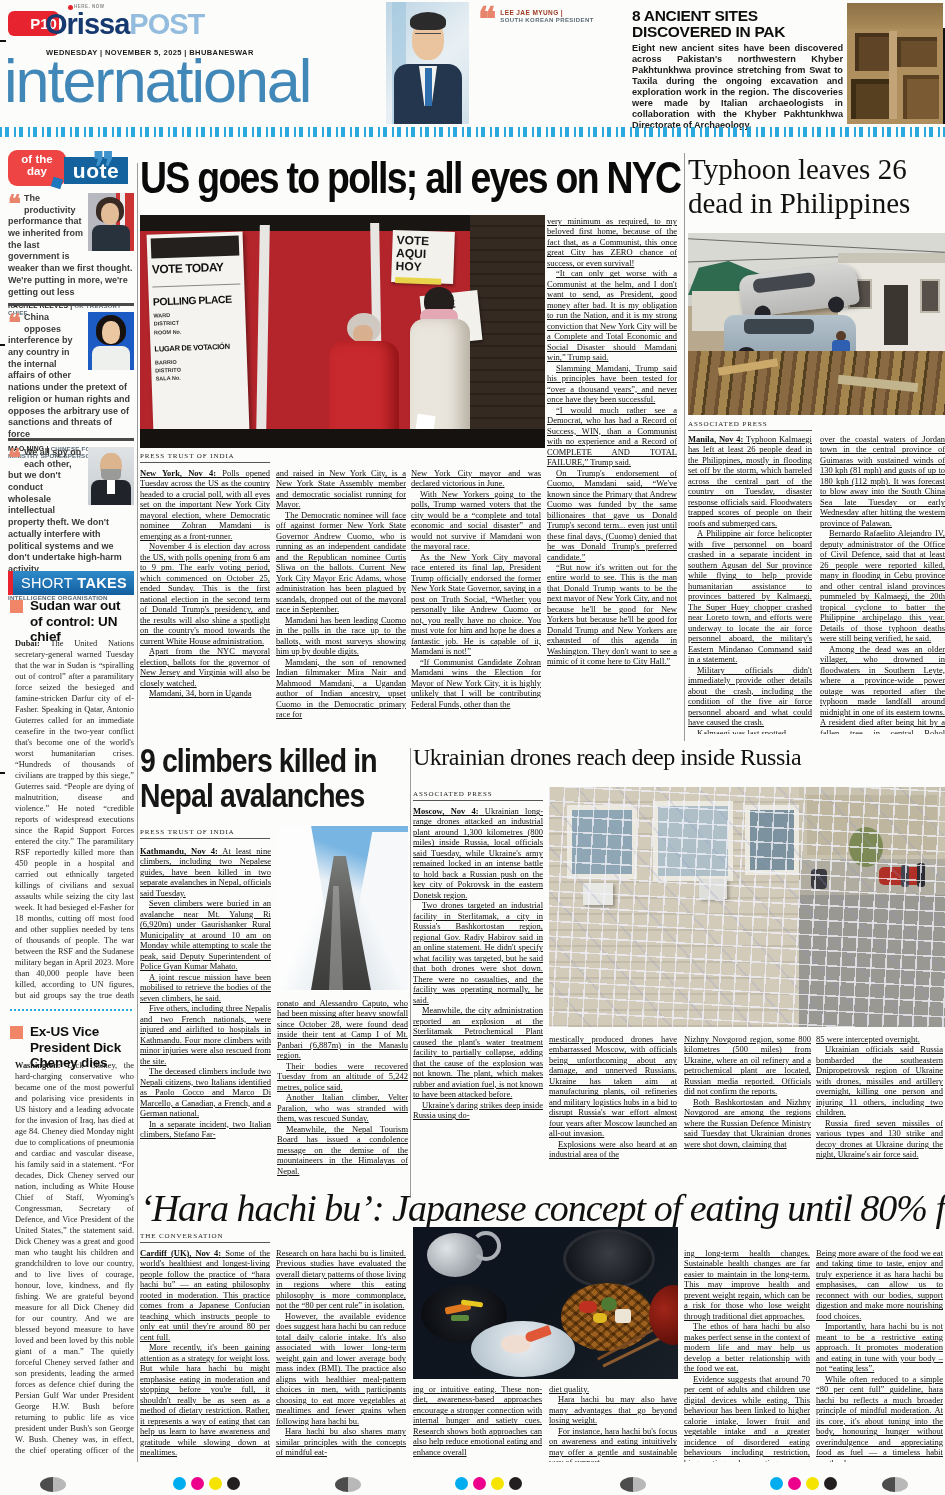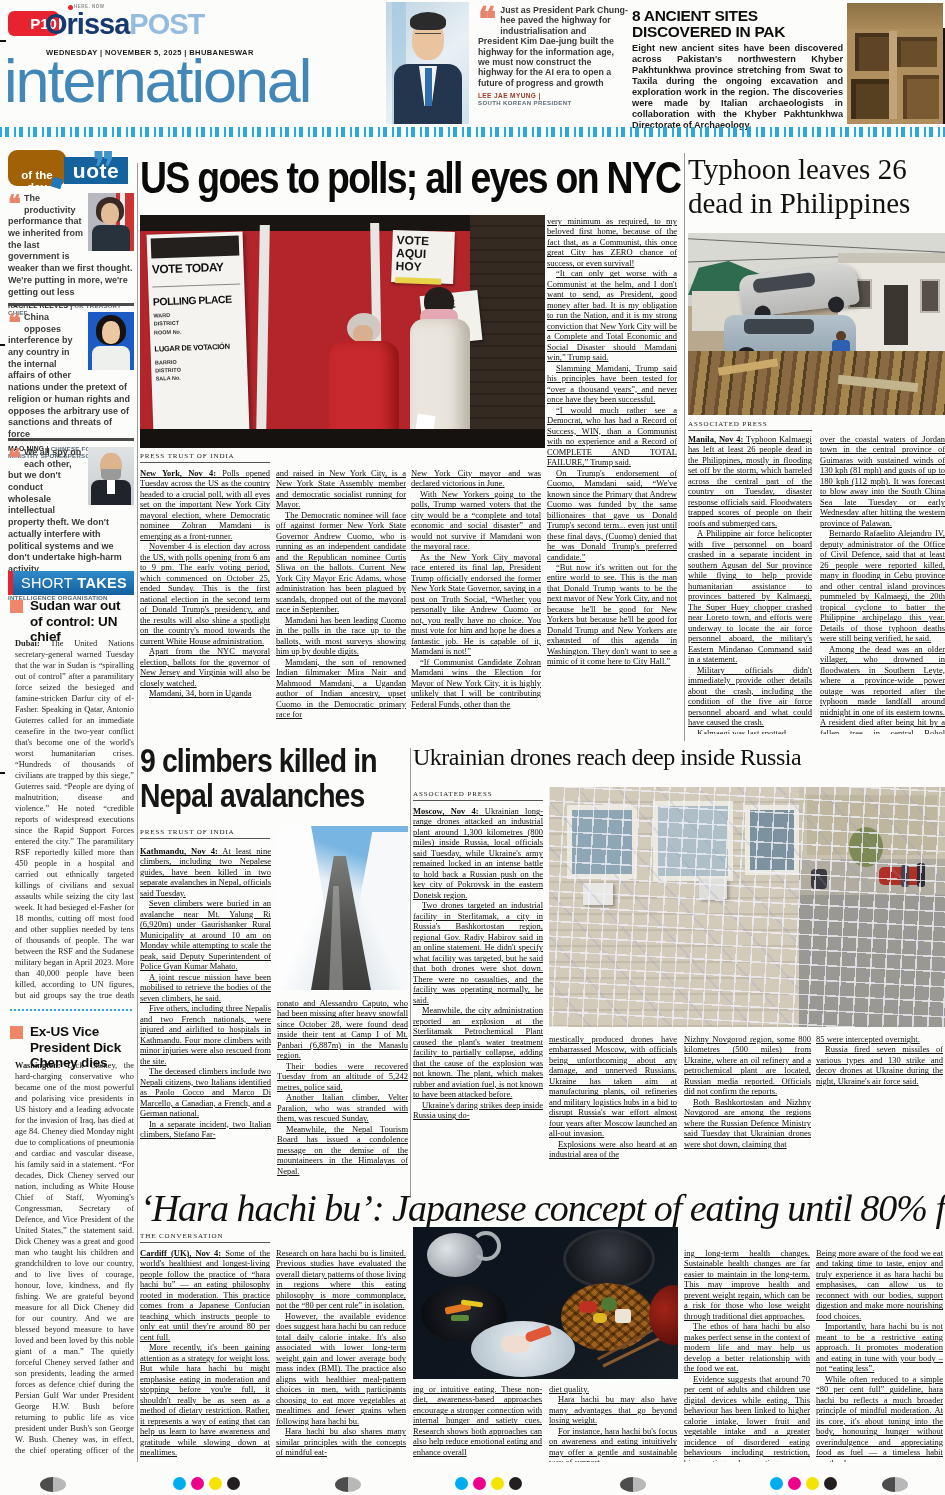--- a/index.html
+++ b/index.html
@@ -22,22 +22,22 @@
   .topquote .qg{float:left;color:#e8846b;font-size:34px;line-height:.75;margin:2px 4px 0 0;font-family:"DejaVu Serif",serif;}
   .tq-name{color:#9c3a22;font-size:6.5px;letter-spacing:.4px;margin-top:4px;}
   .tq-role{color:#5a6b78;font-size:6px;letter-spacing:.4px;}
   .anc-title{left:632px;top:8px;font:bold 15.5px/1.06 "Liberation Sans",sans-serif;color:#0d0d0d;letter-spacing:-.3px;}
   .anc-body{left:632px;top:43px;width:211px;height:82px;font:bold 9.2px/1.2 "Liberation Sans",sans-serif;
             color:#1c1c1c;text-align:justify;}
   
   .vrule{width:1px;background:#9a9a9a;}
   
   .sb{left:8px;width:126px;}
-  .bubble{left:8px;top:150px;width:58px;height:36px;background:#a16207;border-radius:9px;
-          color:#fff;font:bold 11.5px/1.05 "Liberation Sans",sans-serif;text-align:center;padding-top:19px;box-sizing:border-box;}
+  .bubble{left:8px;top:150px;width:58px;height:36px;background:#ef4444;border-radius:9px;
+          color:#fff;font:bold 11.5px/1.05 "Liberation Sans",sans-serif;text-align:center;padding-top:3px;box-sizing:border-box;}
   .bubble-tail{left:52px;top:178px;width:10px;height:10px;background:#1c77bd;transform:rotate(18deg);}
   .uote{left:64px;top:157px;width:64px;height:27px;background:#14639f;color:#fff;
         font:bold 21px/27px "Liberation Sans",sans-serif;text-align:center;letter-spacing:.5px;}
   .bigqmark{left:92px;top:146px;font-family:"DejaVu Serif",serif;font-size:44px;color:#3e93cc;line-height:1;}
   .sq{font:bold 9px/1.3 "Liberation Sans",sans-serif;color:#3b3b3b;}
   .sq .qg{float:left;color:#e8846b;font-size:24px;line-height:.8;margin:1px 3px 0 0;font-family:"DejaVu Serif",serif;}
   .sq .ph{float:right;width:46px;height:58px;margin:0 0 2px 4px;position:relative;overflow:hidden;}
   .sq-name{font:bold 6.8px "Liberation Sans",sans-serif;color:#222;margin-top:4px;letter-spacing:.2px;}
   .sq-name .role{font-weight:bold;color:#5a6b78;font-size:6.2px;}
   .qrule{left:8px;width:126px;height:3px;background:#4a4a4a;}
@@ -87,21 +87,20 @@
     <div class="s" style="left:8px;top:62px;width:68px;height:60px;background:#23364e;border-radius:14px 14px 0 0;"></div>
     <div class="s" style="left:33px;top:64px;width:18px;height:40px;background:#f2f2f0;clip-path:polygon(0 0,100% 0,70% 100%,30% 100%);"></div>
     <div class="s" style="left:39px;top:66px;width:7px;height:38px;background:#2f6fae;"></div>
     <div class="s" style="left:26px;top:18px;width:32px;height:40px;background:#e9c49f;border-radius:45%;"></div>
     <div class="s" style="left:24px;top:10px;width:36px;height:18px;background:#2b2b2b;border-radius:50% 50% 30% 30%;"></div>
     <div class="s" style="left:29px;top:31px;width:26px;height:7px;border-top:1.5px solid #4a4a4a;"></div>
   </div>
 
   <div class="abs topquote">
     <span class="qg">❝</span>
-    <span>Just as President Park Chung-hee paved the highway for industrialisation and President Kim Dae-jung built the highway for the information age, we must now construct the highway for the AI era to open a future of progress and growth</span>
     <div class="tq-name">LEE JAE MYUNG |</div>
     <div class="tq-role">SOUTH KOREAN PRESIDENT</div>
   </div>
 
   <div class="abs anc-title" style="white-space:pre-line;">8 ANCIENT SITES
 DISCOVERED IN PAK</div>
   <div class="abs anc-body">Eight new ancient sites have been discovered across Pakistan's northwestern Khyber Pakhtunkhwa province stretching from Swat to Taxila during the ongoing excavation and exploration work in the region. The discoveries were made by Italian archaeologists in collaboration with the Khyber Pakhtunkhwa Directorate of Archaeology.</div>
   <div class="photo" style="left:847px;top:3px;width:96px;height:121px;background:#b08f5e;">
     <div class="s" style="left:0;top:0;width:96px;height:26px;background:linear-gradient(180deg,#8d7146,#a98a58);"></div>
     <div class="s" style="left:8px;top:30px;width:34px;height:38px;background:#5f4526;box-shadow:inset 4px 4px 0 #47331c;"></div>
@@ -354,20 +353,21 @@
   <div class="abs col" style="left:549px;top:1034px;width:128px;height:172px;">
       <p>mestically produced drones have embarrassed Moscow, with officials being unforthcoming about any damage, and unnerved Russians. Ukraine has taken aim at manufacturing plants, oil refineries and military logistics hubs in a bid to disrupt Russia's war effort almost four years after Moscow launched an all-out invasion.</p>
       <p>Explosions were also heard at an industrial area of the</p>
     </div>
   <div class="abs col" style="left:684px;top:1034px;width:127px;height:172px;">
       <p>Nizhny Novgorod region, some 800 kilometres (500 miles) from Ukraine, where an oil refinery and a petrochemical plant are located, Russian media reported. Officials did not confirm the reports.</p>
       <p>Both Bashkortostan and Nizhny Novgorod are among the regions where the Russian Defence Ministry said Tuesday that Ukrainian drones were shot down, claiming that</p>
     </div>
   <div class="abs col" style="left:816px;top:1034px;width:127px;height:172px;">
       <p>85 were intercepted overnight.</p>
+      <p>Ukrainian officials said Russia bombarded the southeastern Dnipropetrovsk region of Ukraine with drones, missiles and artillery overnight, killing one person and injuring 11 others, including two children.</p>
       <p>Russia fired seven missiles of various types and 130 strike and decoy drones at Ukraine during the night, Ukraine's air force said.</p>
     </div>
 
   <div class="abs hl-serif" style="left:140px;top:1186px;font-size:38px;font-style:italic;white-space:nowrap;letter-spacing:-1px;">‘Hara hachi bu’: Japanese concept of eating until 80% full</div>
   <div class="abs credit" style="left:140px;top:1232px;width:130px;">THE CONVERSATION</div>
 
   <div class="photo" style="left:413px;top:1227px;width:265px;height:152px;background:linear-gradient(135deg,#0d1420,#10161e 60%,#1a2028);">
     <div class="s" style="left:14px;top:6px;width:56px;height:44px;background:radial-gradient(circle at 35% 35%,#e0e4e8,#9aa0a6 70%);border-radius:50%;"></div>
     <div class="s" style="left:58px;top:4px;width:22px;height:22px;border:4px solid #aab0b6;border-radius:50%;border-left-color:transparent;"></div>
     <div class="s" style="left:150px;top:2px;width:86px;height:54px;background:radial-gradient(circle at 50% 40%,#3a3e44,#14171c 75%);border-radius:50%;border:3px solid #2a2e34;"></div>

